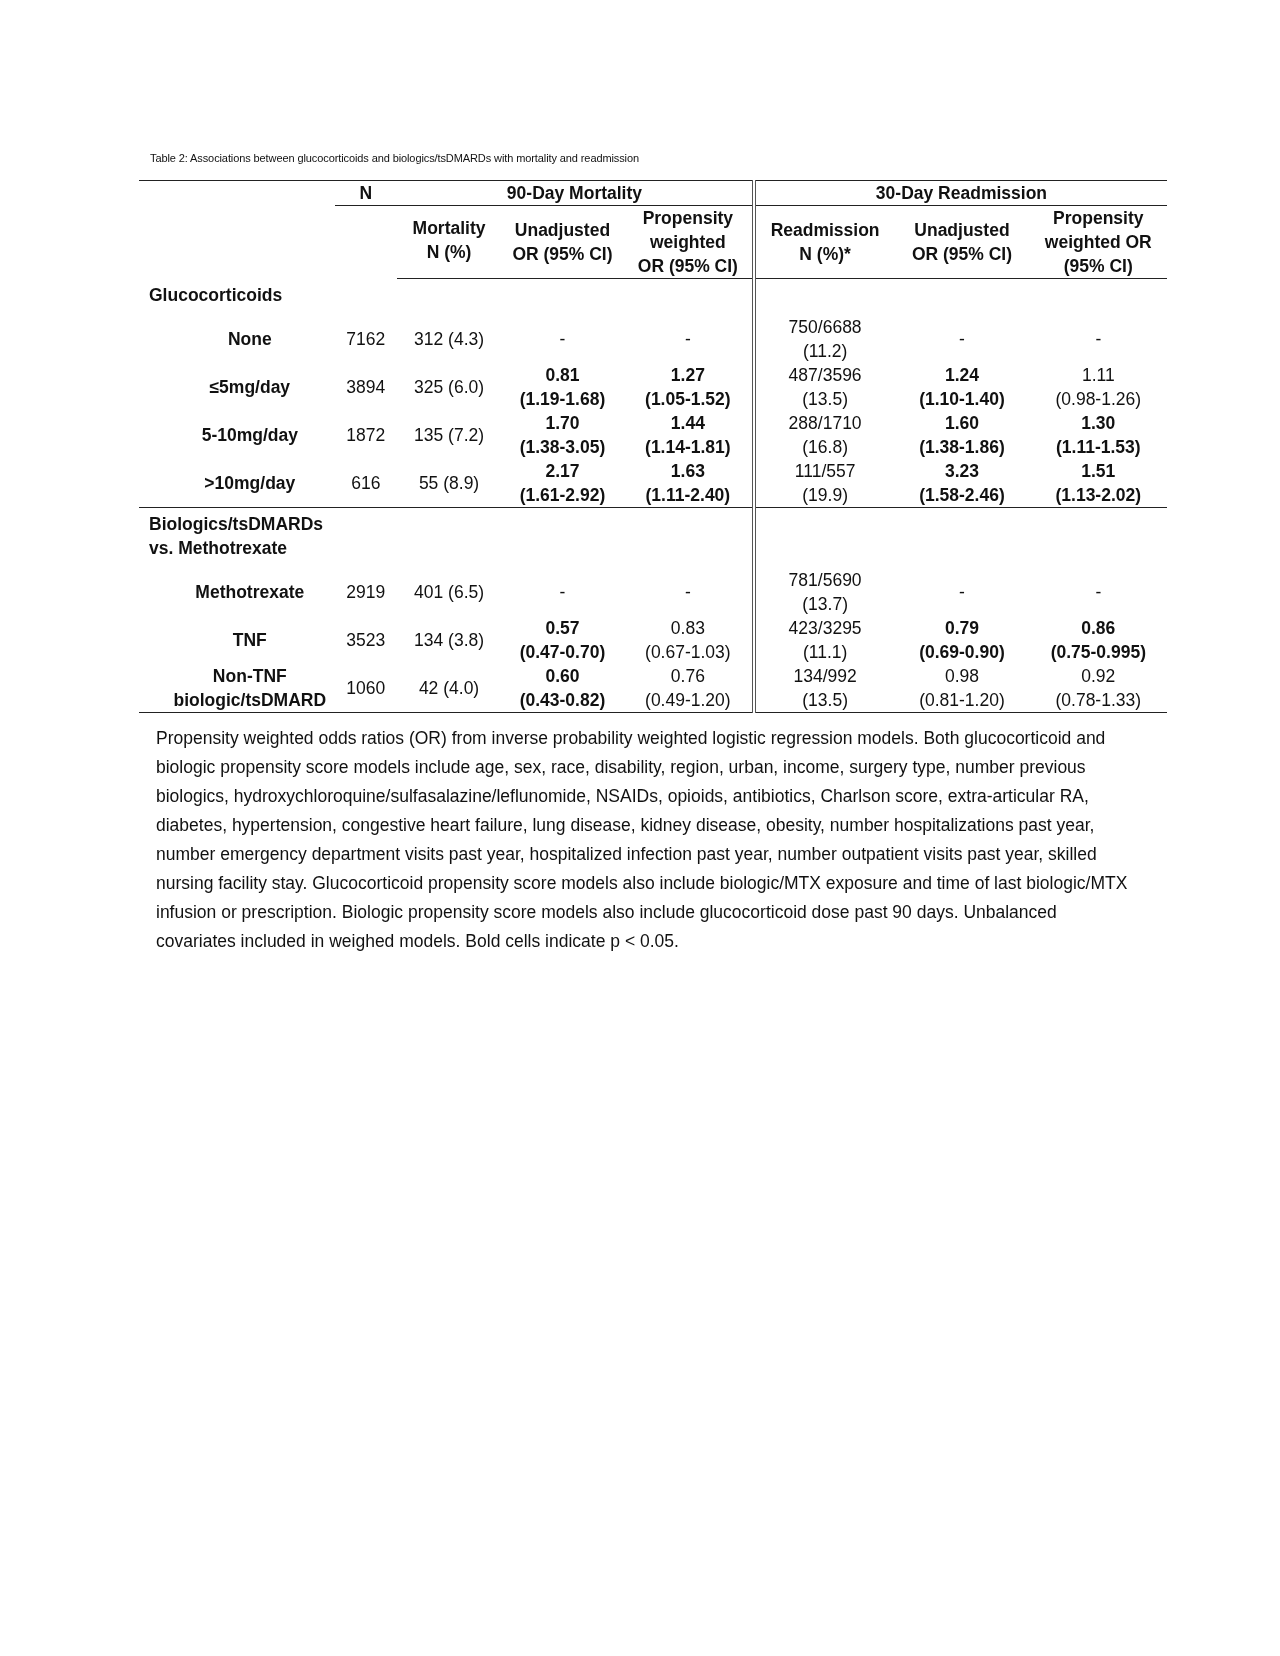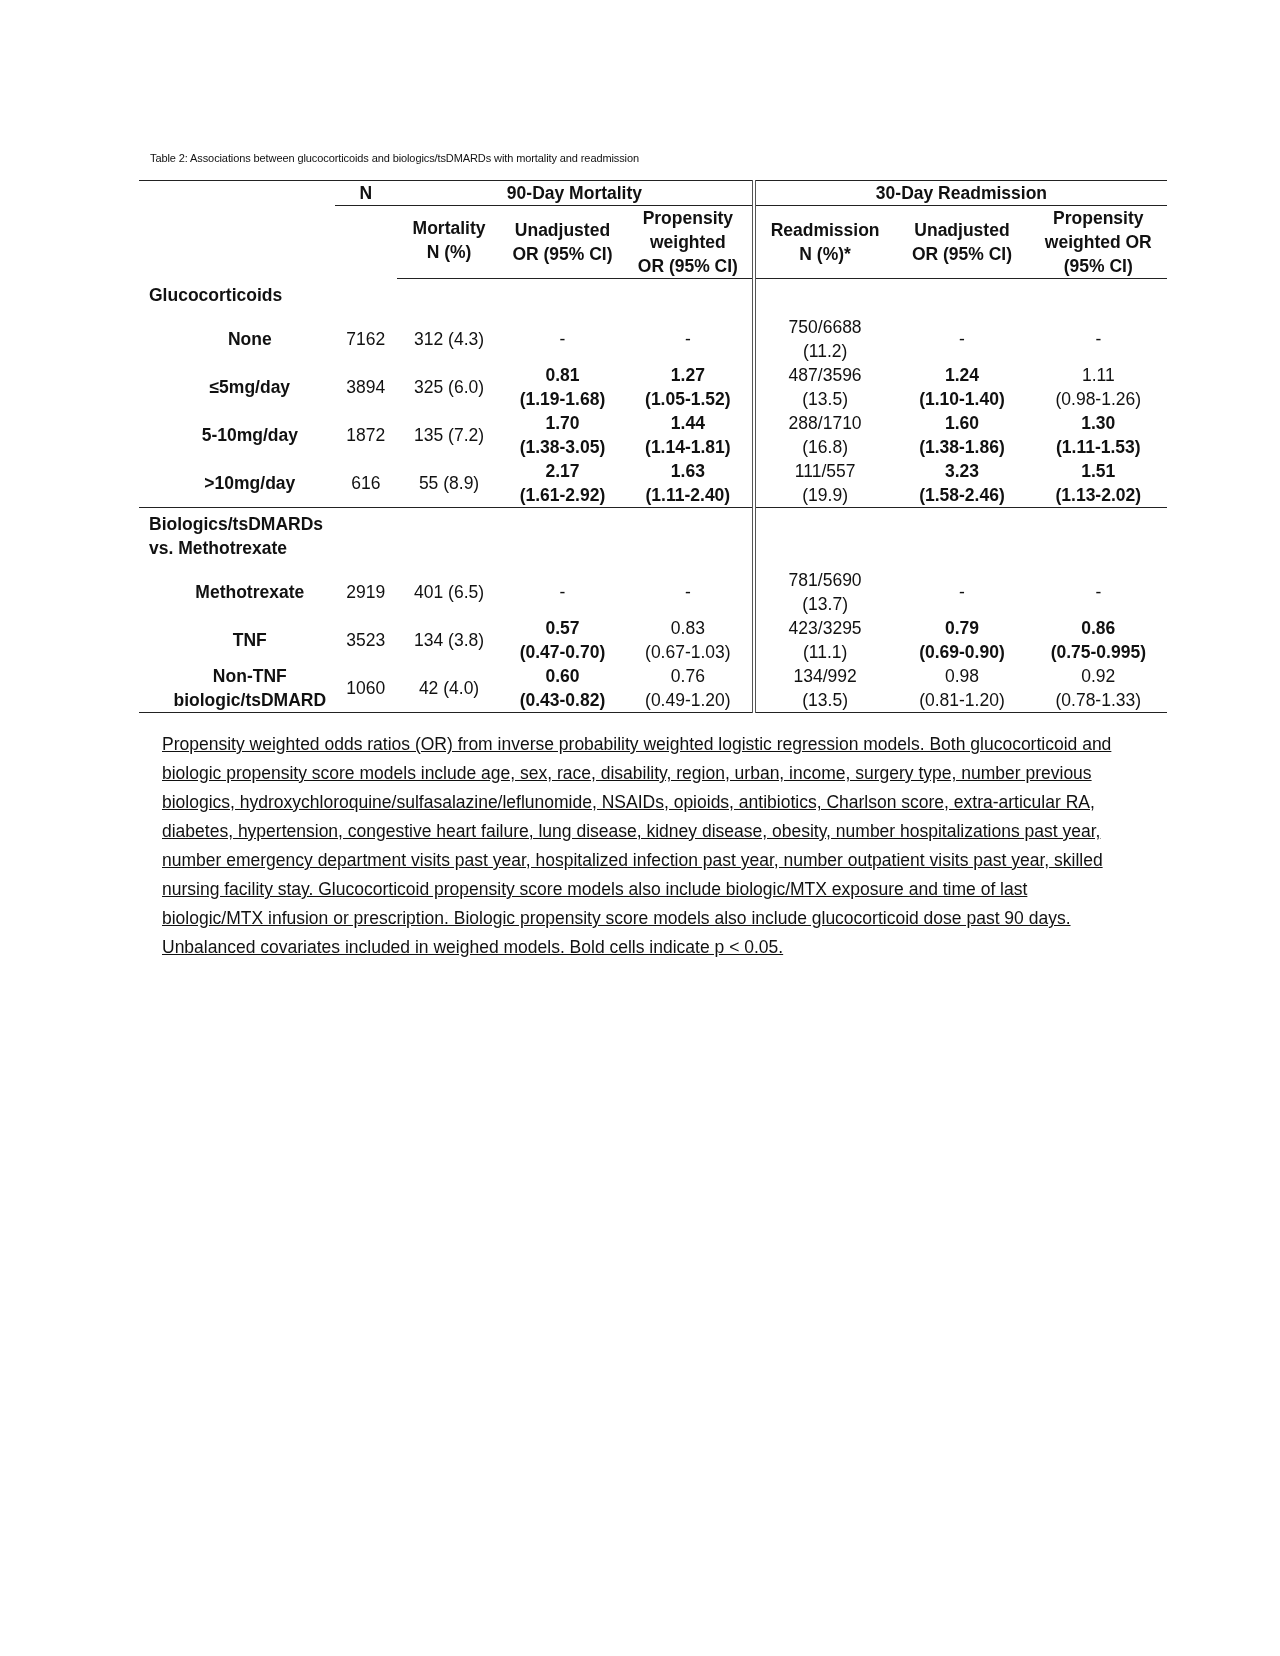--- a/index.html
+++ b/index.html
@@ -23,21 +23,21 @@
   .lbl { text-align: left !important; padding-left: 10px !important; }
   .sub { text-align: right; padding-left: 26px !important; }
   .dbl-left { border-left: 4px double #555; }
   .rule-bottom td { border-bottom: 1.5px solid #222; }
   .hdr-under td.u { border-bottom: 1.5px solid #222; }
   .hdr-under2 th.u { border-bottom: 1.5px solid #222; }
   .notes {
     position: absolute; left: 150px; top: 718px; width: 990px;
     font-size: 17.5px; line-height: 29px;
   }
-  .notes p { margin: 12px; text-decoration: underline; }
+  .notes p { margin: 6px; }
   col.c0 { width: 188px; } col.c1 { width: 60px; } col.c2 { width: 100px; }
   col.c3 { width: 118px; } col.c4 { width: 125px; } col.c5 { width: 135px; }
   col.c6 { width: 130px; } col.c7 { width: 132px; }
 </style>
 </head>
 <body>
 
 <div class="page">
   <div class="caption">Table 2: Associations between glucocorticoids and biologics/tsDMARDs with mortality and readmission</div>
 

